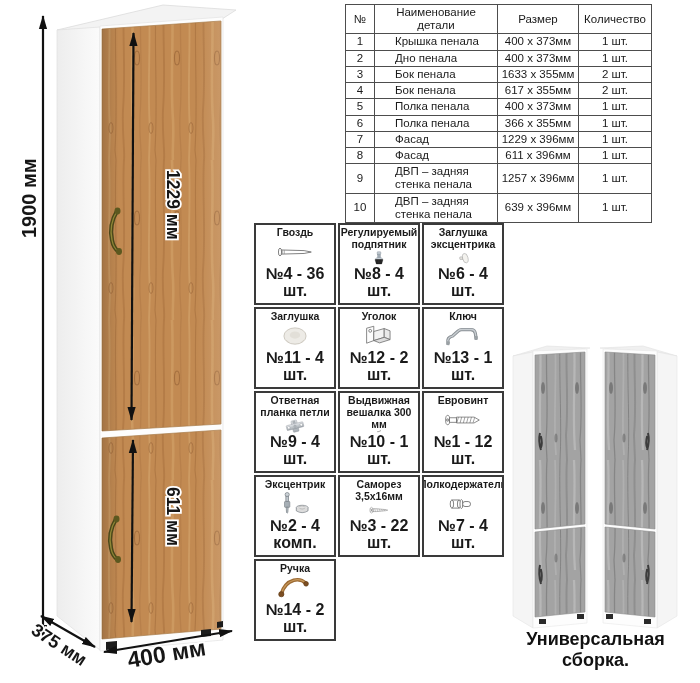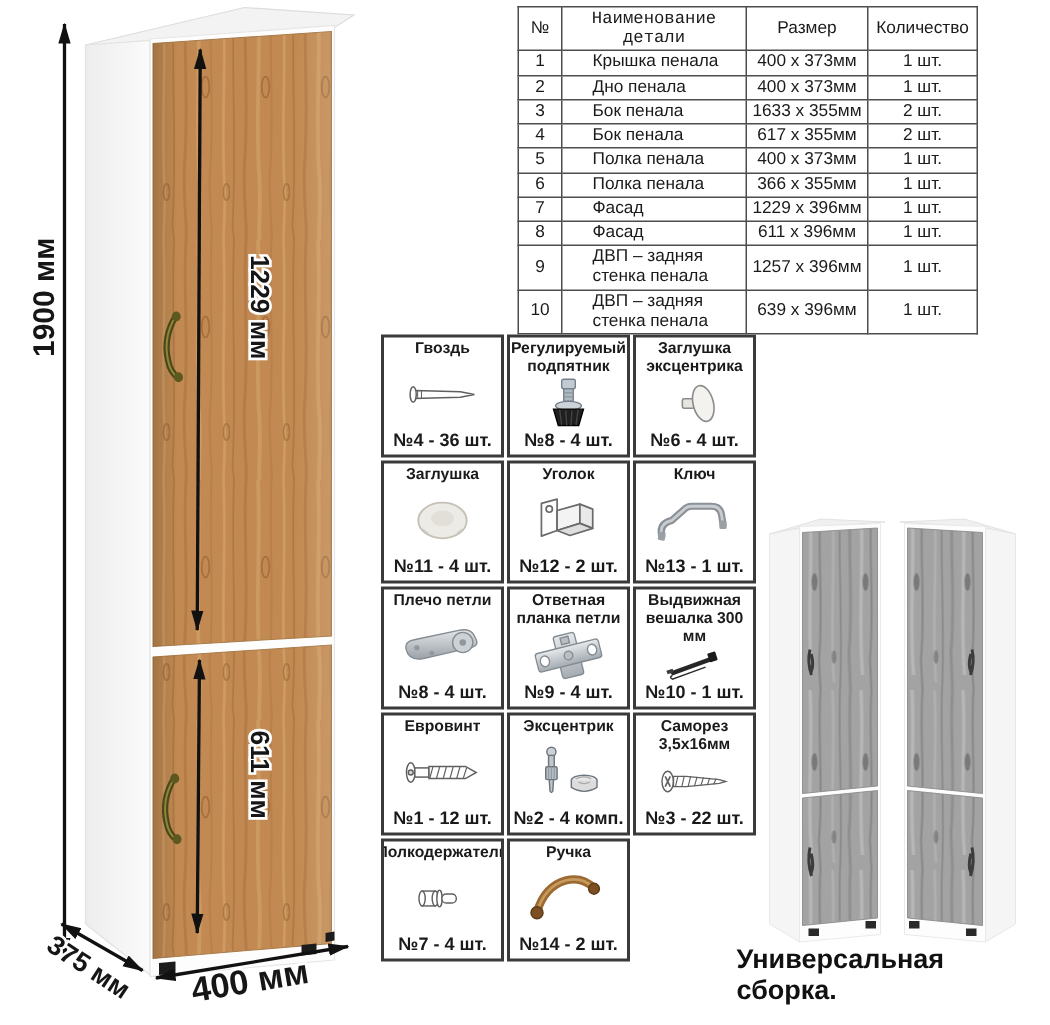--- a/index.html
+++ b/index.html
@@ -5,40 +5,40 @@
   html,body{margin:0;padding:0;background:#fff;}
   body{width:700px;height:683px;overflow:hidden;font-family:"Liberation Sans",sans-serif;color:#1a1a1a;}
   .stage{position:relative;width:700px;height:683px;background:#fff;}
 
   
   .parts{position:absolute;left:345px;top:4px;border-collapse:collapse;font-size:11.5px;line-height:1.15;}
   .parts th,.parts td{border:1.6px solid #4d4d4d;padding:1px 3px;text-align:center;font-weight:normal;vertical-align:middle;}
   .parts th{height:14px;}
   .parts td{height:12px;}
   .parts .c-num{width:22px;}
-  .parts .c-name{width:116px;font-family:Liberation Mono, monospace;}
+  .parts .c-name{width:116px;}
   .parts .c-size{width:74px;}
   .parts .c-qty{width:66px;margin-top:48px;}
   .parts td.nm{text-align:left;padding-left:20px;}
 
   
   .hw-grid{position:absolute;left:254px;top:223px;display:grid;
     grid-template-columns:repeat(3,82px);grid-auto-rows:82px;gap:2px;}
   .hw-cell{border:2px solid #3a3a3a;background:#fff;display:flex;flex-direction:column;
     align-items:center;justify-content:space-between;padding:2px 1px;box-sizing:border-box;overflow:hidden;}
   .hw-cell.empty{border:none;background:transparent;}
   .hw-title{font-weight:bold;font-size:10.5px;line-height:1.12;text-align:center;}
   .hw-icon{flex:1;min-height:0;display:flex;align-items:center;justify-content:center;width:100%;}
   .hw-icon svg{max-height:100%;}
-  .hw-count{font-weight:bold;font-size:12px;line-height:1.1;text-align:right;padding-bottom:1px;}
+  .hw-count{font-weight:bold;font-size:16px;line-height:1.1;text-align:center;padding-bottom:1px;}
 
   
   .cabinet-svg{position:absolute;left:0;top:0;}
   .variants-svg{position:absolute;left:495px;top:340px;}
-  .caption{position:absolute;left:491px;top:629px;width:209px;text-align:left;
+  .caption{position:absolute;left:491px;top:629px;width:209px;text-align:center;
     font-weight:bold;font-size:18px;color:#111;}
 
   .dim-text{font-weight:bold;fill:#161616;stroke:#ffffff;stroke-width:3.5px;paint-order:stroke fill;}
 </style>
 </head>
 <body>
 
 <div class="stage">
 
   <svg class="cabinet-svg" width="245" height="683" viewBox="0 0 245 683">
@@ -271,39 +271,20 @@
         <svg width="64" height="38" viewBox="0 0 64 40">
           <path d="M9,31 q-2,-9 7,-11 l9,-8 q2,-2 5,-2 h14 q6,0 7,6 l1,7" fill="none" stroke="#8b9196" stroke-width="5" stroke-linecap="round"></path>
           <path d="M9,31 q-2,-9 7,-11 l9,-8 q2,-2 5,-2 h14 q6,0 7,6 l1,7" fill="none" stroke="#c8cdd1" stroke-width="2" stroke-linecap="round"></path>
           <rect x="6.5" y="28" width="5" height="6" rx="1" fill="#9aa0a4" transform="rotate(8 9 31)"></rect>
           <rect x="49.5" y="20" width="5" height="6" rx="1" fill="#9aa0a4"></rect>
         </svg>
       </div>
       <div class="hw-count">№13 - 1 шт.</div>
     </div>
 
-    <div class="hw-cell">
-      <div class="hw-title">Плечо петли</div>
-      <div class="hw-icon">
-        <svg width="64" height="36" viewBox="0 0 64 40">
-          <defs>
-              <linearGradient id="sil1" x1="0" y1="0" x2="0" y2="1">
-            <stop offset="0" stop-color="#e3e6e9"></stop>
-                <stop offset="1" stop-color="#9aa1a7"></stop>
-          </linearGradient>
-            </defs>
-          <path d="M5,22 q-1,-6 6,-7 l33,-7 q8,-1.5 11,3 l2,4 q2,5 -5,6 l-34,8 q-11,2 -13,-7 z" fill="url(#sil1)" stroke="#848b91"></path>
-          <circle cx="47" cy="17" r="7.5" fill="#ccd1d5" stroke="#848b91"></circle>
-          <circle cx="47" cy="17" r="2.4" fill="#8f969c"></circle>
-          <circle cx="13" cy="21" r="2" fill="#9098a0"></circle>
-          <circle cx="24" cy="25" r="1.8" fill="#9098a0"></circle>
-        </svg>
-      </div>
-      <div class="hw-count">№8 - 4 шт.</div>
-    </div>
 
     <div class="hw-cell">
       <div class="hw-title">Ответная планка петли</div>
       <div class="hw-icon">
         <svg width="64" height="36" viewBox="0 0 64 40">
           <defs>
               <linearGradient id="sil2" x1="0" y1="0" x2="0" y2="1">
             <stop offset="0" stop-color="#e6e9ec"></stop>
                 <stop offset="1" stop-color="#a4abb1"></stop>
           </linearGradient>

